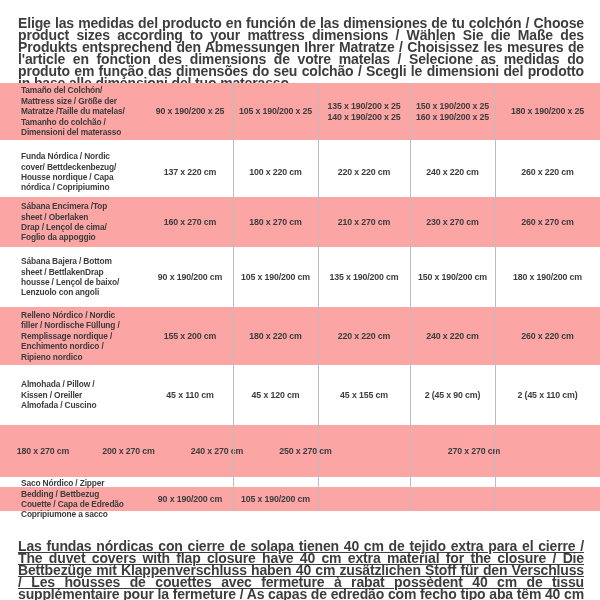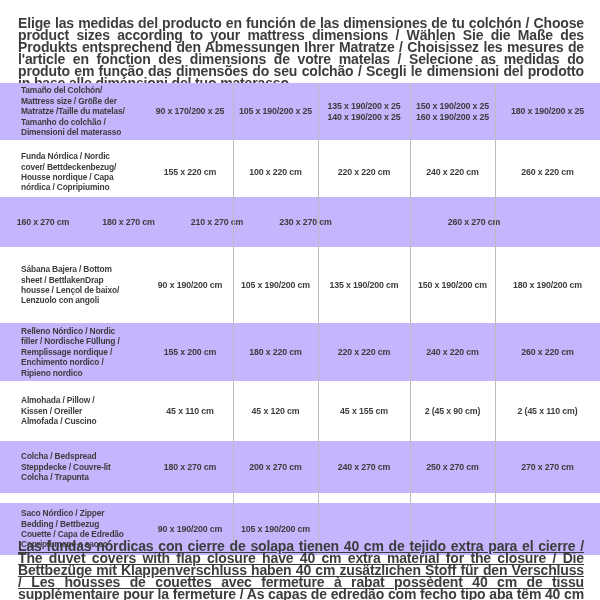--- a/index.html
+++ b/index.html
@@ -10,29 +10,29 @@
   }
   .note{
     position:absolute;left:18px;width:566px;
     font-weight:bold;font-size:14px;line-height:12.1px;
     text-align:justify;letter-spacing:-0.15px;
   }
   #header-note{top:17px;}
   #footer-note{top:540px;text-decoration:underline;}
   #size-table{position:absolute;left:0;top:83px;width:600px;}
   .trow{display:flex;align-items:center;}
-  .trow.shaded{background:#c4b5fd;}
+  .trow.shaded{background:#fca5a5;}
   .r1{height:57px;margin-bottom:7px;}
   .r2{height:50px;}
   .r3{height:50px;}
-  .r4{height:76px;}
+  .r4{height:60px;}
   .r5{height:58px;}
   .r6{height:60px;border-radius:11px;}
   .r7{height:52px;margin-bottom:10px;}
-  .r8{height:52px;}
+  .r8{height:24px;}
   .lbl{
     width:147px;box-sizing:border-box;padding:0 4px 0 21px;
     font-weight:bold;font-size:8.4px;line-height:10.4px;
     letter-spacing:-0.15px;white-space:pre-line;
   }
   .val{
     text-align:center;font-weight:bold;font-size:8.8px;line-height:11px;
     letter-spacing:-0.15px;white-space:pre-line;box-sizing:border-box;
   }
   .c1{width:86px;}
@@ -52,42 +52,46 @@
 <div class="note" id="header-note">Elige las medidas del producto en función de las dimensiones de tu colchón / Choose product sizes according to your mattress dimensions / Wählen Sie die Maße des Produkts entsprechend den Abmessungen Ihrer Matratze / Choisissez les mesures de l'article en fonction des dimensions de votre matelas / Selecione as medidas do produto em função das dimensões do seu colchão / Scegli le dimensioni del prodotto in base alle dimensioni del tuo materasso</div>
 
 <div id="size-table">
 
   <div class="trow shaded r1">
     <div class="lbl">Tamaño del Colchón/
 Mattress size / Größe der
 Matratze /Taille du matelas/
 Tamanho do colchão /
 Dimensioni del materasso</div>
-    <div class="val c1">90 x 170/200 x 25</div>
+    <div class="val c1">90 x 190/200 x 25</div>
     <div class="val c2">105 x 190/200 x 25</div>
     <div class="val c3">135 x 190/200 x 25
 140 x 190/200 x 25</div>
     <div class="val c4">150 x 190/200 x 25
 160 x 190/200 x 25</div>
     <div class="val c5">180 x 190/200 x 25</div>
   </div>
 
   <div class="trow r2">
     <div class="lbl">Funda Nórdica /  Nordic
 cover/ Bettdeckenbezug/
 Housse nordique  / Capa
 nórdica / Copripiumino</div>
-    <div class="val c1">155 x 220 cm</div>
+    <div class="val c1">137 x 220 cm</div>
     <div class="val c2">100 x 220 cm</div>
     <div class="val c3">220 x 220 cm</div>
     <div class="val c4">240 x 220 cm</div>
     <div class="val c5">260 x 220 cm</div>
   </div>
 
   <div class="trow shaded r3">
+    <div class="lbl">Sábana Encimera /Top
+sheet / Oberlaken
+Drap / Lençol de cima/
+Foglio da appoggio</div>
     <div class="val c1">160 x 270 cm</div>
     <div class="val c2">180 x 270 cm</div>
     <div class="val c3">210 x 270 cm</div>
     <div class="val c4">230 x 270 cm</div>
     <div class="val c5">260 x 270 cm</div>
   </div>
 
   <div class="trow r4">
     <div class="lbl">Sábana Bajera / Bottom
 sheet / BettlakenDrap
@@ -118,23 +122,20 @@
 Kissen / Oreiller
 Almofada / Cuscino</div>
     <div class="val c1">45 x 110 cm</div>
     <div class="val c2">45 x 120 cm</div>
     <div class="val c3">45 x 155 cm</div>
     <div class="val c4">2 (45 x 90 cm)</div>
     <div class="val c5">2 (45 x 110 cm)</div>
   </div>
 
   <div class="trow shaded r7">
-    <div class="lbl">Colcha / Bedspread
-Steppdecke / Couvre-lit
-Colcha / Trapunta</div>
     <div class="val c1">180 x 270 cm</div>
     <div class="val c2">200 x 270 cm</div>
     <div class="val c3">240 x 270 cm</div>
     <div class="val c4">250 x 270 cm</div>
     <div class="val c5">270 x 270 cm</div>
   </div>
 
   <div class="trow shaded r8">
     <div class="lbl">Saco Nórdico / Zipper
 Bedding / Bettbezug

